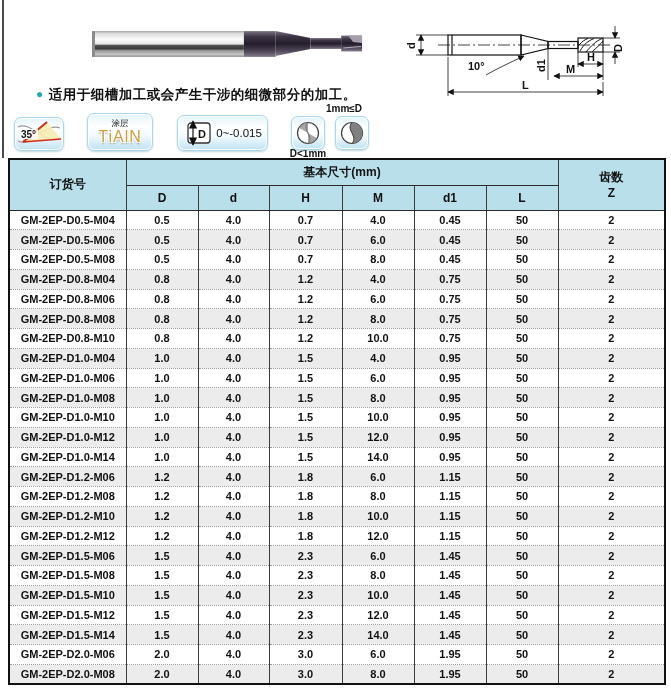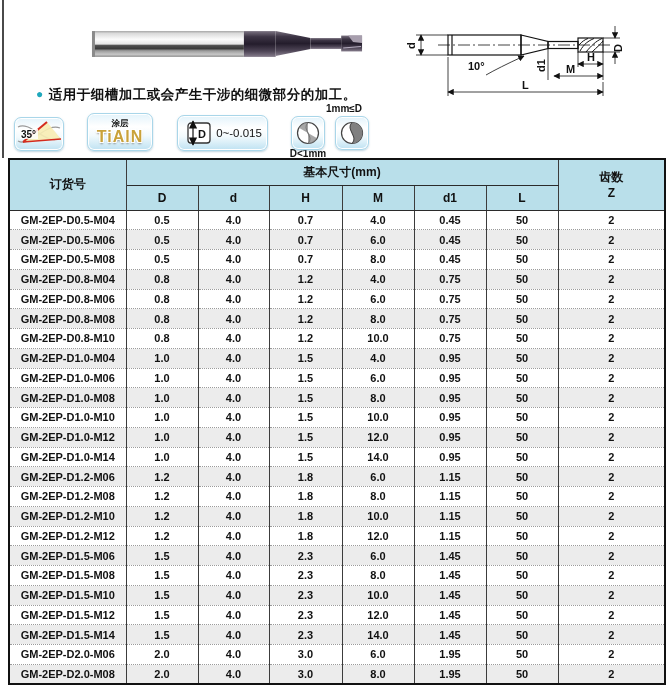--- a/index.html
+++ b/index.html
@@ -27,23 +27,23 @@
     box-shadow:0 1px 2px rgba(70,130,160,.35), inset 0 0 0 1px #ffffff;
     display:flex; align-items:center; justify-content:center; flex-direction:column;
   }
   .b-helix { left:14px; top:117px; width:50px; height:34px; }
   .b-coat  { left:87px; top:113px; width:66px; height:38px; }
   .b-tol   { left:177px; top:115px; width:91px; height:36px; flex-direction:row; gap:3px; }
   .b-fl1   { left:291px; top:116px; width:34px; height:34px; }
   .b-fl2   { left:335px; top:116px; width:34px; height:34px; }
   .fl-cap  { position:absolute; font-size:10px; font-weight:bold; top:103px; width:44px; text-align:center; }
   .cap1 { left:286px;margin-top:45px; } .cap2 { left:322px; }
-  .coat-title { font-size:8.5px; font-weight:bold; line-height:9px; }
+  .coat-title { font-size:8.5px; font-weight:normal; line-height:9px; }
   .coat-name  {
-    font-size:16px; font-weight:700; letter-spacing:1px; color:#c9a23a; line-height:17px;
+    font-size:16px; font-weight:400; letter-spacing:1px; color:#c9a23a; line-height:17px;
     text-shadow:-1px -1px 0 #fff,1px -1px 0 #fff,-1px 1px 0 #fff,1px 1px 0 #fff,0 2px 2px rgba(60,60,60,.55);
   }
   .tol-val { font-size:11.5px; font-weight:normal; }
 
   
   table { position:absolute; left:8px; top:158px; width:656px; border-collapse:collapse; table-layout:fixed; }
   table, th, td { border:1px solid #3c3c3c; }
   table { border:2px solid #111; }
   th {
     background:#b9dfea; font-size:12px; font-weight:bold; 

